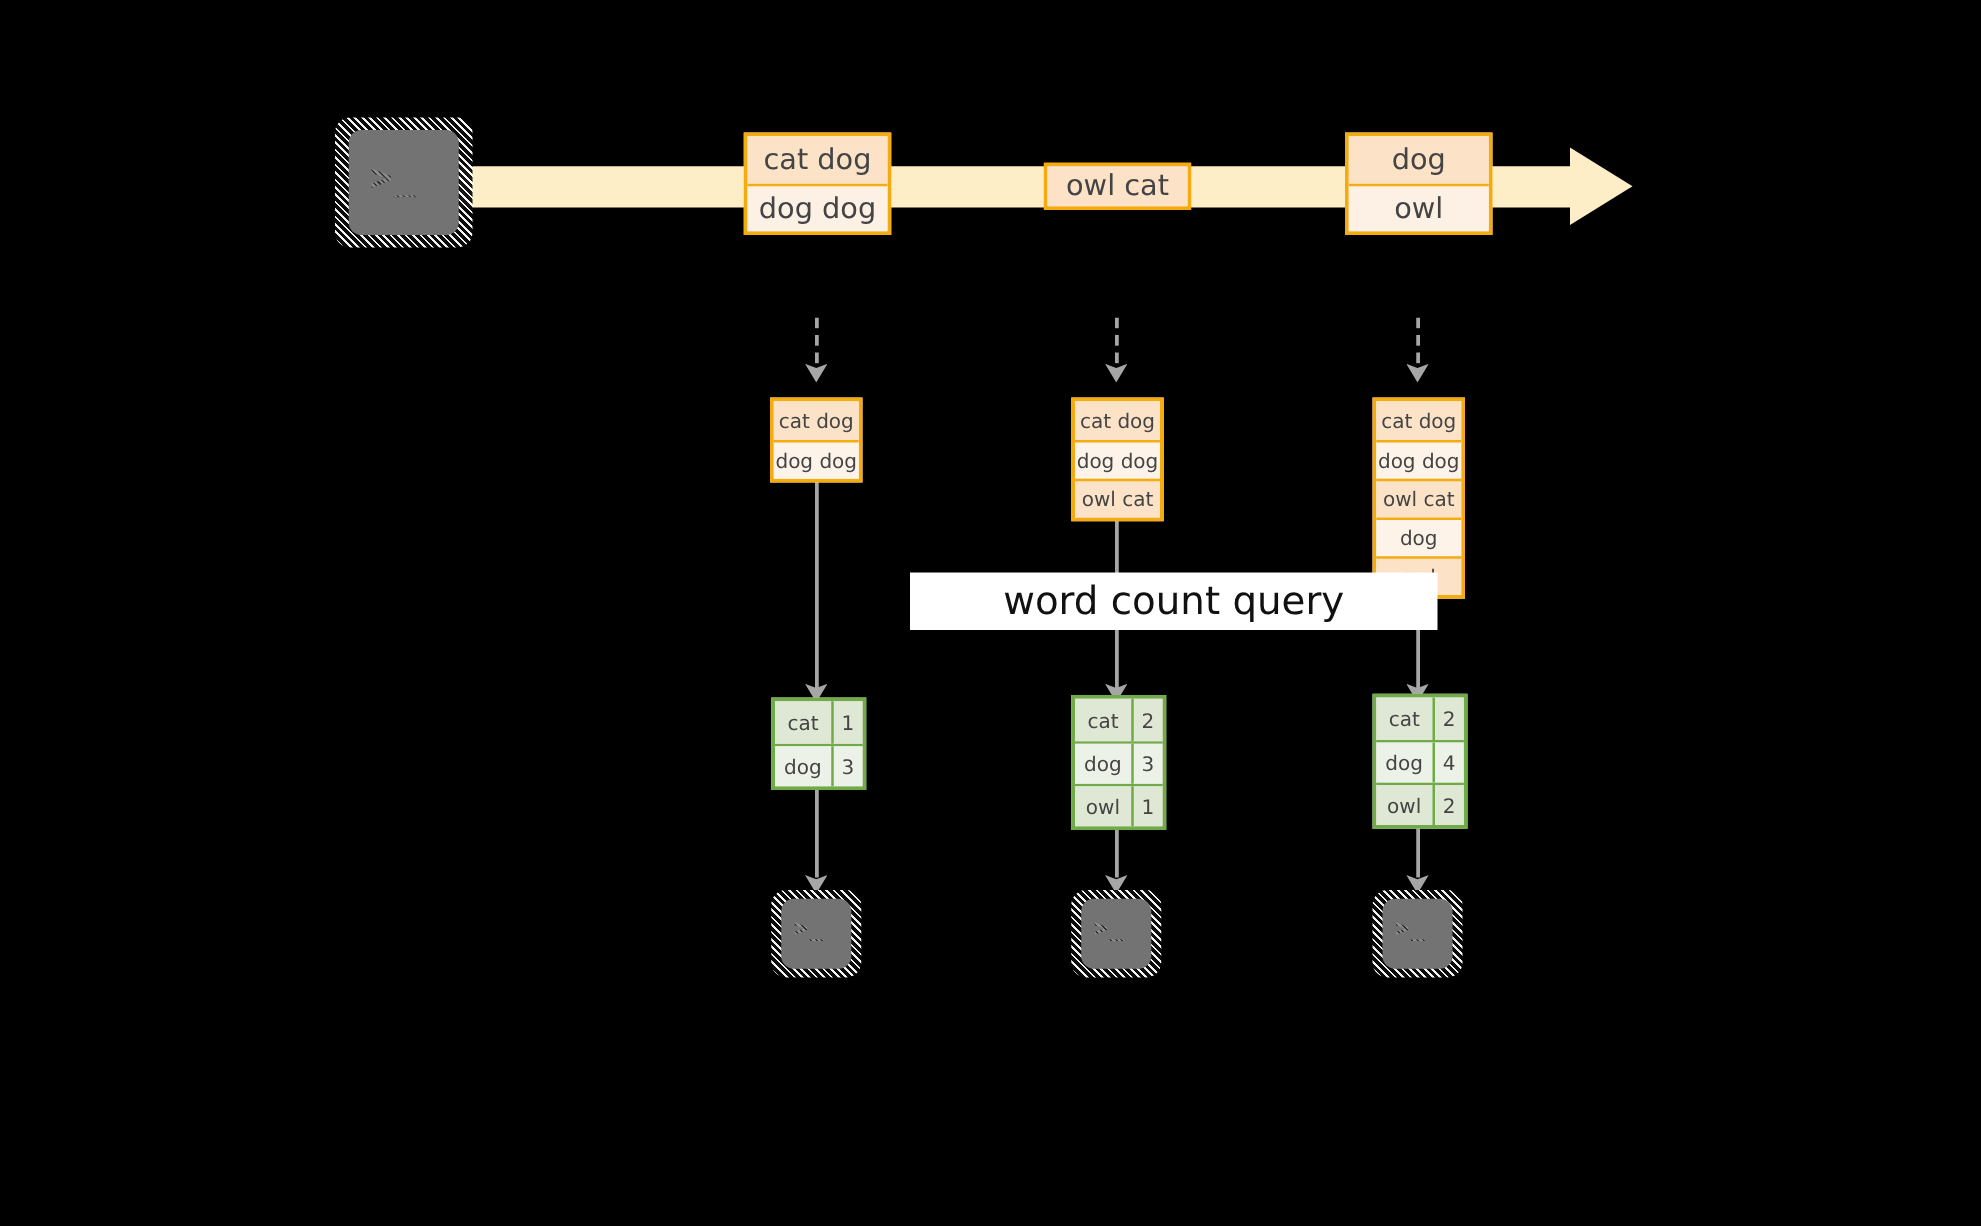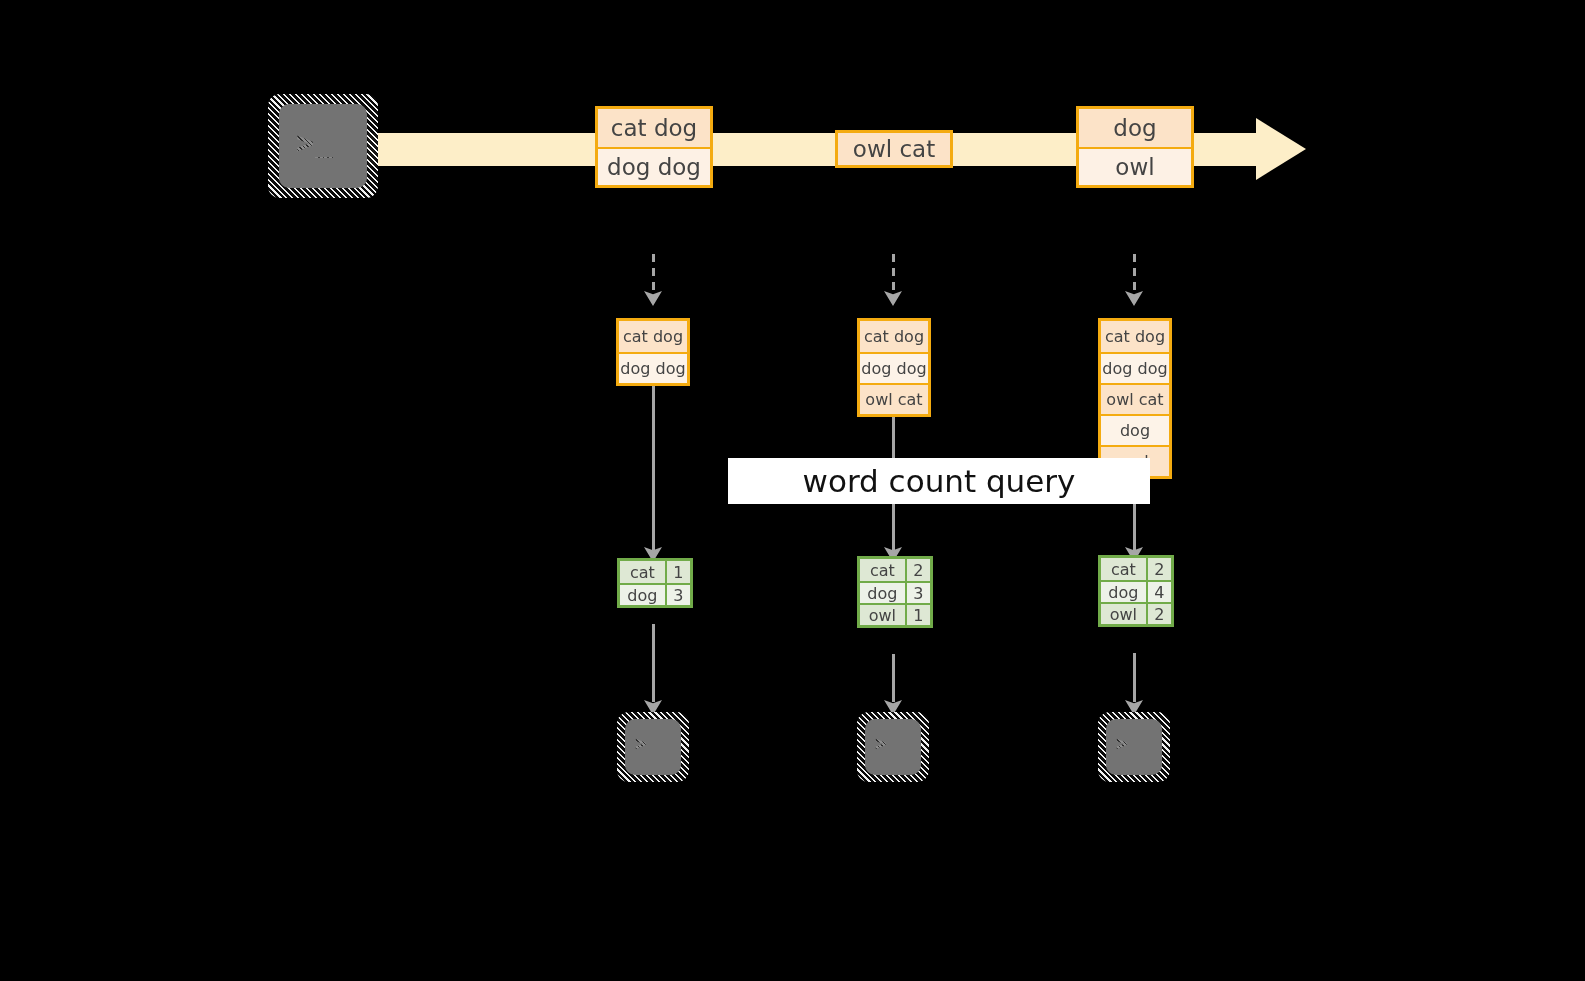--- a/index.html
+++ b/index.html
@@ -59,21 +59,21 @@
   }
   .logstack .row.dark{background:#fce3c8;}
   .logstack .row.light{background:#fdf3e8;}
   .logstack .row + .row{border-top:2px solid #f4ab10;}
 
   
   .restable{
     position:absolute;box-sizing:border-box;
     border:3px solid #71ab49;background:#dfe8d5;z-index:5;
   }
-  .restable .trow{display:flex;height:22px;box-sizing:border-box;}
+  .restable .trow{display:flex;height:34px;box-sizing:border-box;}
   .restable .trow + .trow{border-top:2px solid #71ab49;}
   .restable .tc{
     box-sizing:border-box;display:flex;align-items:center;justify-content:center;
     color:#444;font-size:16px;
   }
   .restable .tc.word{width:46px;}
   .restable .tc.num{width:26px;border-left:2px solid #71ab49;}
   .restable .trow.dark .tc{background:#dee8d4;}
   .restable .trow.light .tc{background:#edf2e8;}
 

